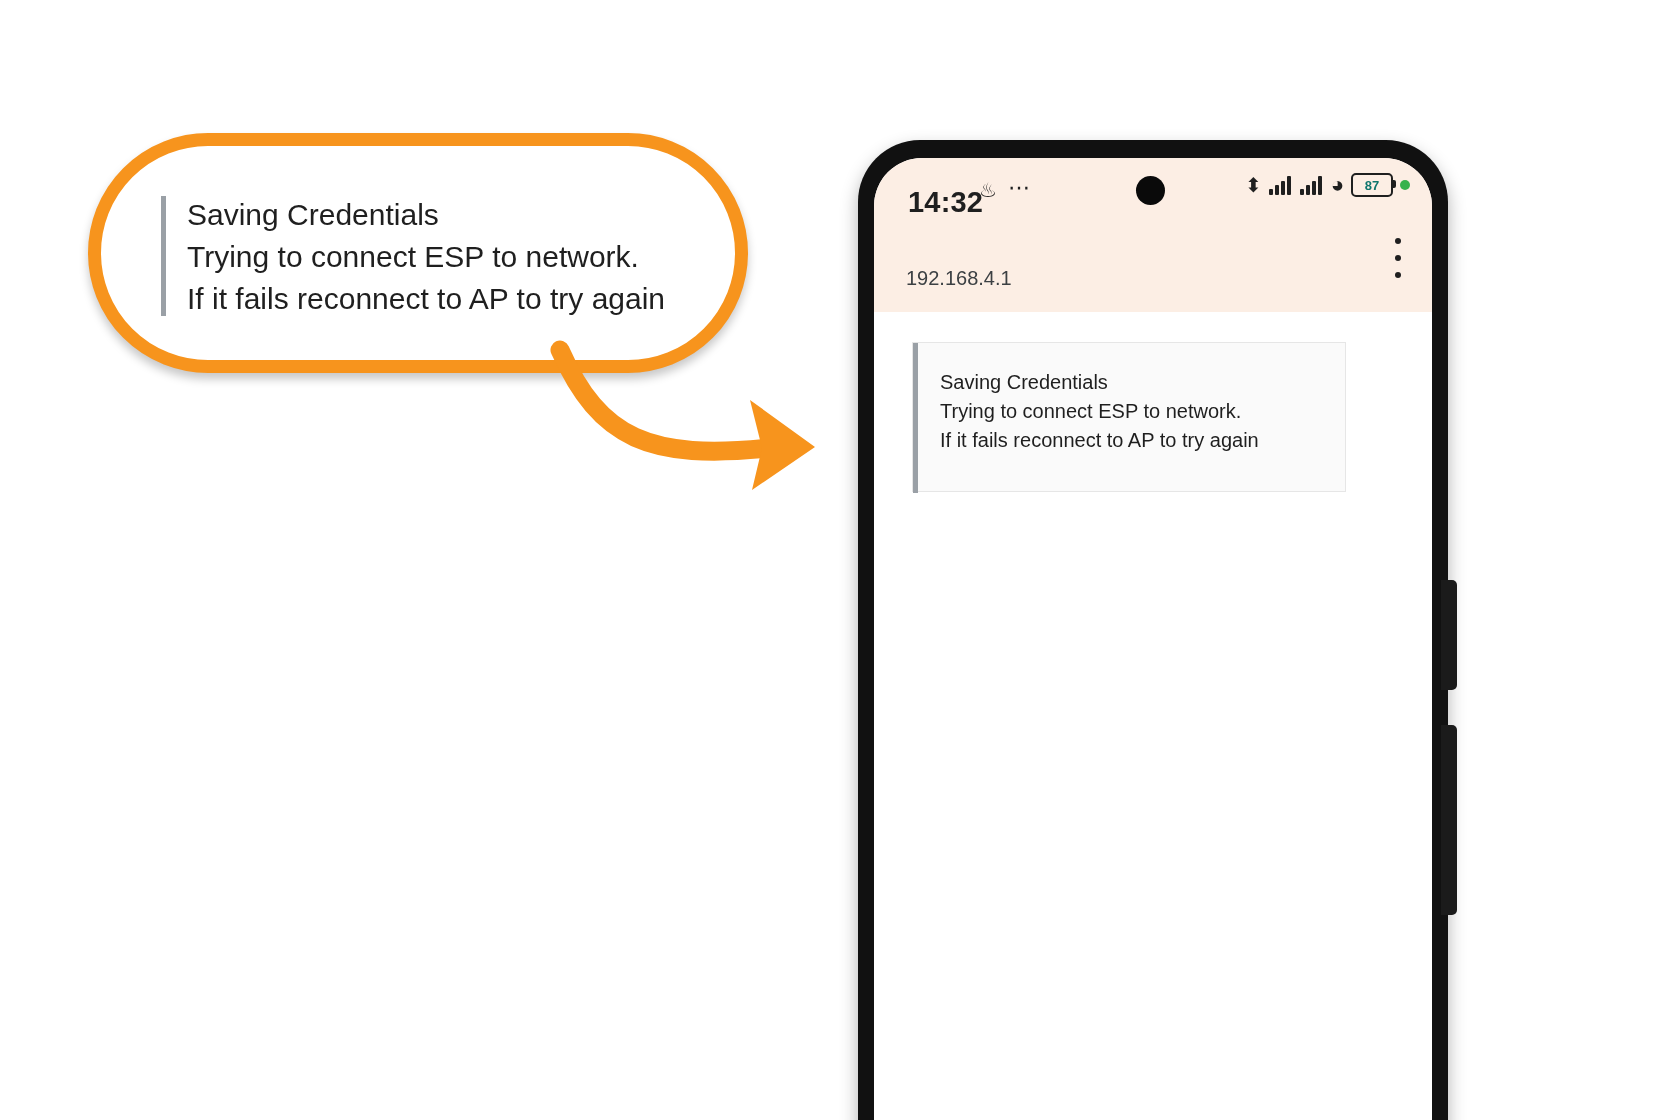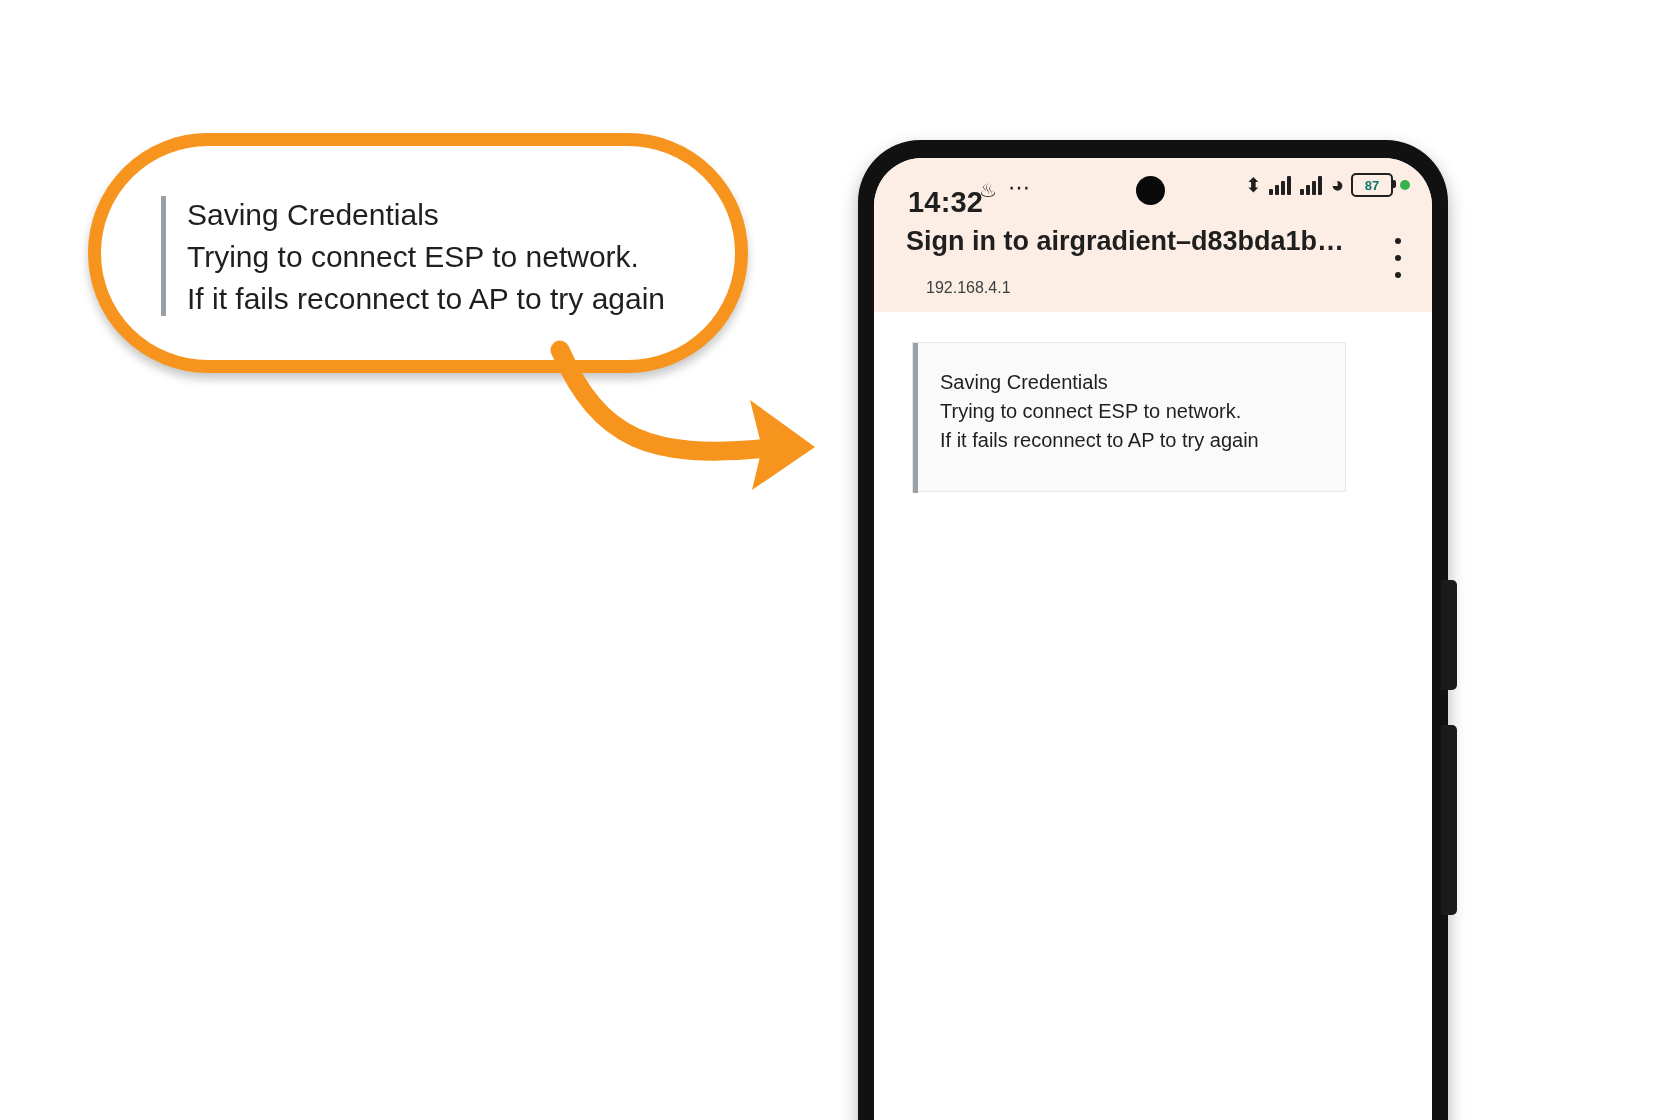--- a/index.html
+++ b/index.html
@@ -225,24 +225,23 @@
     left: 32px;
     top: 6px;
     font-size: 27px;
     font-weight: bold;
     color: #1f1f1f;
     white-space: nowrap;
   }
   .appbar-url {
     position: absolute;
     left: 32px;
-    top: 59px;
-    font-size: 16px;
+    top: 47px;
+    font-size: 20px;
     color: #3c4043;
-    margin-left: 20px;
   }
   .kebab {
     position: absolute;
     right: 30px;
     top: 18px;
     width: 8px;
     height: 40px;
     display: flex;
     flex-direction: column;
     justify-content: space-between;
@@ -337,21 +336,20 @@
             </span>
           <span class="ic" style="font-size:22px;">◕</span>
           <span class="battery">
             <span>87</span>
           </span>
           <span class="green-dot"></span>
         </div>
       </div>
 
       <div class="appbar">
-        <div class="appbar-title">Sign in to airgradient–d83bda1b…</div>
         <div class="appbar-url">192.168.4.1</div>
         <div class="kebab">
             <b></b>
             <b></b>
             <b></b>
           </div>
       </div>
 
       <div class="page">
         <div class="msg-card">

